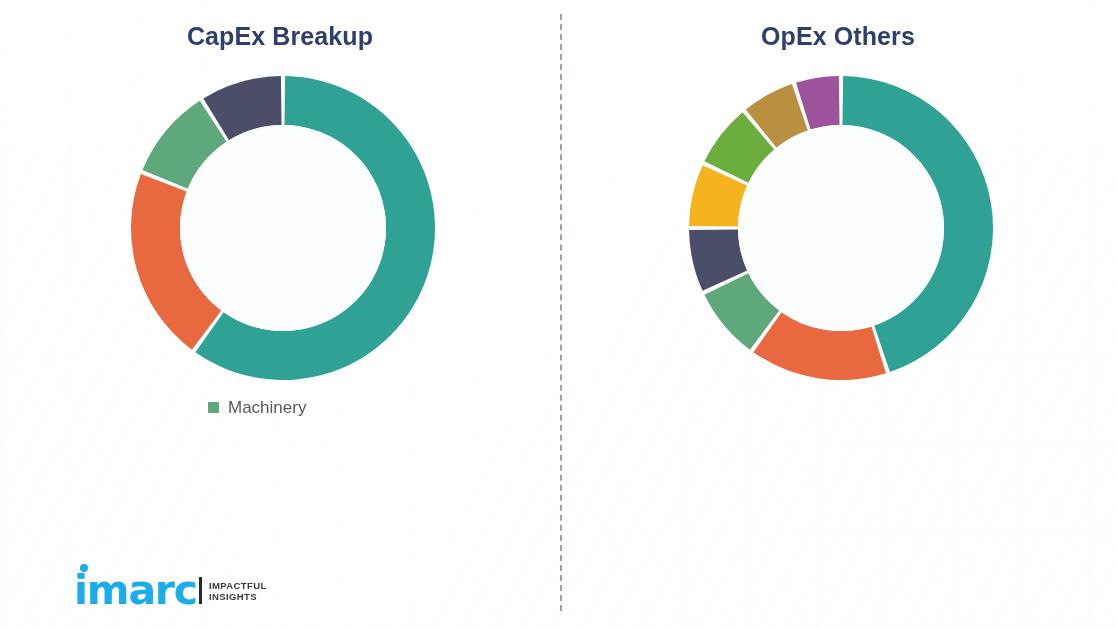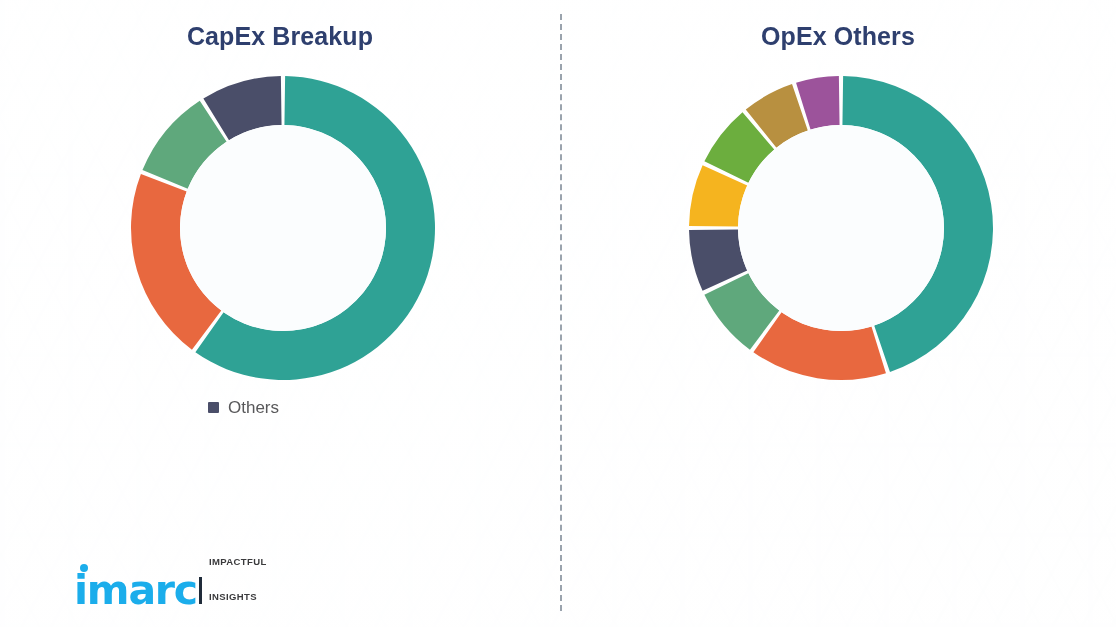--- a/index.html
+++ b/index.html
@@ -152,21 +152,20 @@
     width: 3px;
     height: 27px;
     background: #1f2b3a;
     margin: 0 7px 4px 2px;
   }
   #logo-tag {
     display: flex;
     flex-direction: column;
     justify-content: flex-end;
     padding-bottom: 5px;
-    gap: 24px;
   }
   #logo-tag span {
     font-size: 9.5px;
     font-weight: bold;
     color: #3a3a3c;
     letter-spacing: 0.4px;
     line-height: 1.22;
   }
 </style>
 </head>
@@ -185,22 +184,22 @@
             <path d="M 156.12225141155008 2.014816350585761 A 152 152 0 1 1 66.38228794219148 278.2060245469396 L 94.62747143451134 238.16592452851827 A 103 103 0 1 0 155.43810457493197 51.01004002704167 Z" fill="#2fa295"></path>
             <path d="M 62.94841302563097 275.7111683842075 A 152 152 0 0 1 11.906497187805797 100.02374171396318 L 57.71295533121051 117.4239828719619 A 103 103 0 0 0 92.30056935289467 236.47533120771953 Z" fill="#e8683f"></path>
             <path d="M 13.469002890928408 96.07730279475828 A 152 152 0 0 1 70.77039002913229 26.81182435423787 L 97.60098798026728 67.81327571372698 A 103 103 0 0 0 58.77175853793176 114.74975123592174 Z" fill="#5fa87c"></path>
             <path d="M 74.35414229254803 24.53750601025675 A 152 152 0 0 1 151.8777485884499 2.014816350585761 L 152.56189542506803 51.01004002704167 A 103 103 0 0 0 100.02945168508188 66.27212578326608 Z" fill="#4a4e69"></path>
           </g>
       </svg>
       <div class="donut-hole"></div>
     </div>
     <div class="legend" id="legend-capex">
         <div class="legend-item">
-          <span class="legend-swatch" style="background: rgb(74, 78, 105);"></span>
-          <span class="legend-label">Others</span>
+          <span class="legend-swatch" style="background: rgb(95, 168, 124);"></span>
+          <span class="legend-label">Machinery</span>
         </div>
       </div>
   </div>
 
   <div id="divider"></div>
 
   <div class="panel" id="panel-opex">
     <div class="chart-title">OpEx Others</div>
     <div class="donut-wrap" id="donut-opex">
       <svg width="308" height="308" viewBox="0 0 308 308">

